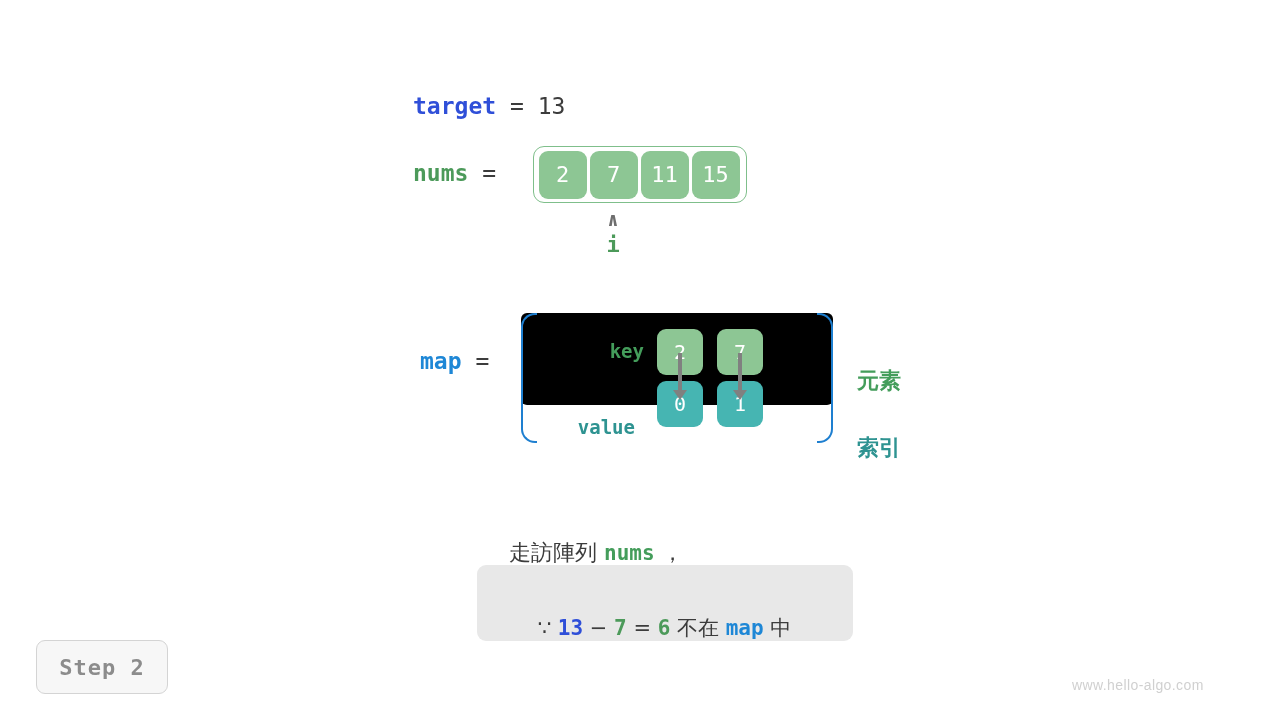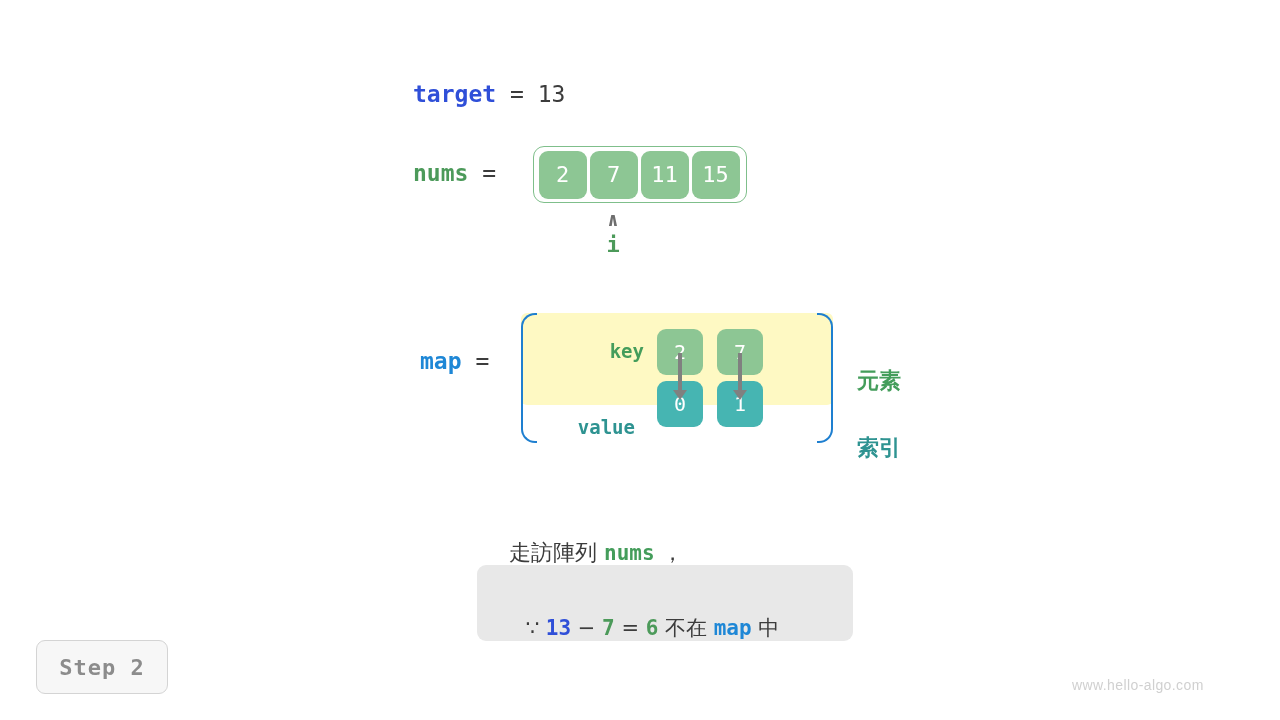--- a/index.html
+++ b/index.html
@@ -88,21 +88,21 @@
     color: #4C9A5A;
     font-weight: bold;
     width: 20px;
     text-align: center;
   }
 
   
   #map-box {
     left: 521px; top: 313px;
     width: 312px; height: 92px;
-    background: #fef9c3;
+    background: #000000;
     border-radius: 6px;
     box-sizing: border-box;
   }
   .brace {
     position: absolute;
     top: 0;
     width: 16px;
     height: 130px;
     border: 2.2px solid #1E7FD0;
     box-sizing: border-box;
@@ -198,21 +198,21 @@
     font-size: 21px;
   }
 
   
   #note-box {
     left: 477px; top: 565px;
     width: 376px; height: 76px;
     background: #E8E8E8;
     border-radius: 9px;
     box-sizing: border-box;
-    padding: 8px 22px 0 22px;
+    padding: 8px 22px 0 34px;
   }
   .note-line {
     font-family: "DejaVu Sans", sans-serif;
     font-size: 21px;
     color: #3C3C3C;
     white-space: pre;
     line-height: 37px;
   }
 
   
@@ -238,21 +238,21 @@
     left: 1072px; top: 677px;
     font-family: Liberation Sans, sans-serif;
     font-size: 14px;
     color: #D0D0D0;
     letter-spacing: 0.4px;
   }
 </style>
 </head>
 <body>
 
-<div class="abs" style="left:413px; top:81px;">
+<div class="abs" style="left:413px; top:93px;">
   <span class="var-label c-target">target</span><span class="eq-sign">  </span><span class="eq-sign">=</span><span class="eq-sign">  </span><span class="plain-num">13</span>
 </div>
 
 <div class="abs" style="left:413px; top:160px;">
   <span class="var-label c-nums">nums</span><span class="eq-sign">  </span><span class="eq-sign">=</span>
 </div>
 
 <div class="abs" id="nums-array-wrap">
   <div class="arr-cell">2</div>
   <div class="arr-cell">7</div>

